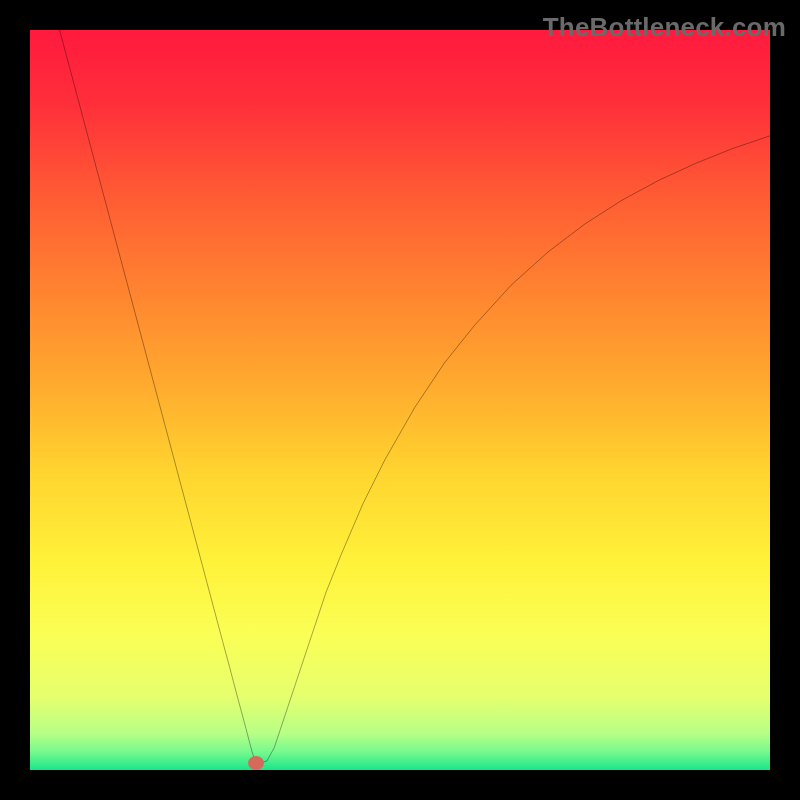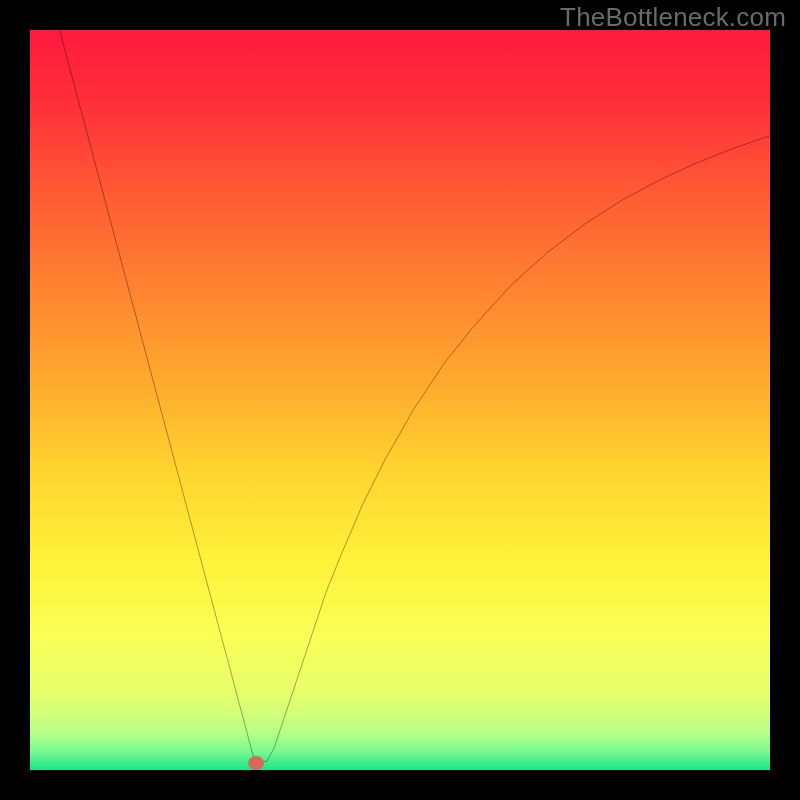--- a/index.html
+++ b/index.html
@@ -12,25 +12,25 @@
     font-family: Arial, Helvetica, sans-serif;
   }
   .frame {
     position: relative;
     width: 800px;
     height: 800px;
     background: #000;
   }
   .watermark {
     position: absolute;
-    top: 2px;
+    top: 12px;
     right: 14px;
     color: #6a6a6a;
     font-size: 26px;
-    font-weight: 400;
+    font-weight: 700;
     letter-spacing: 0.2px;
     z-index: 10;
     user-select: none;
   }
   .plot-area {
     position: absolute;
     left: 30px;
     top: 30px;
     width: 740px;
     height: 740px;

